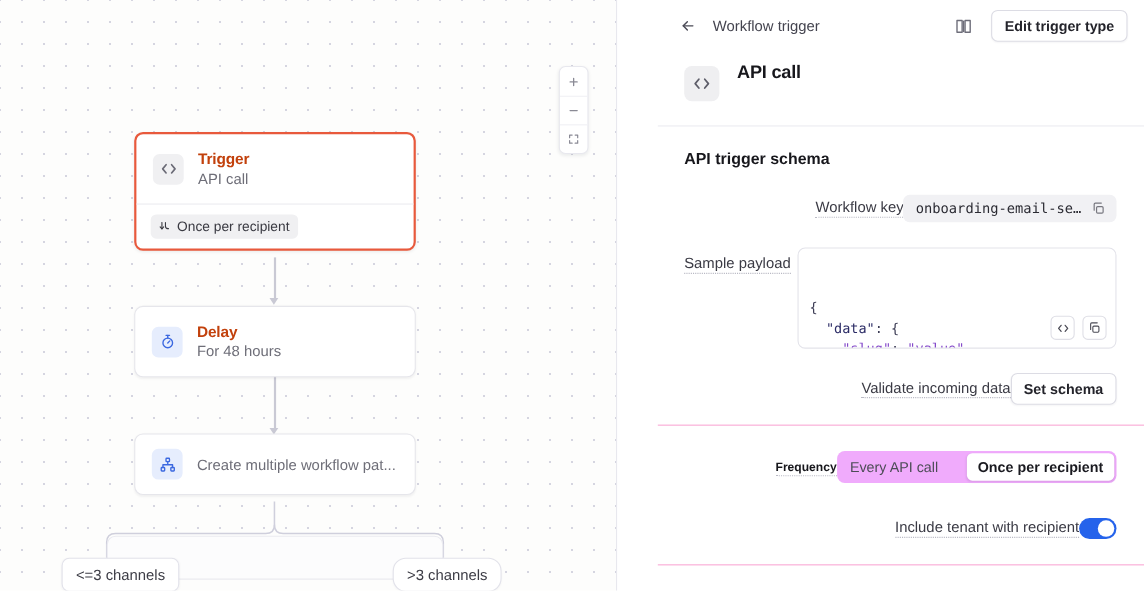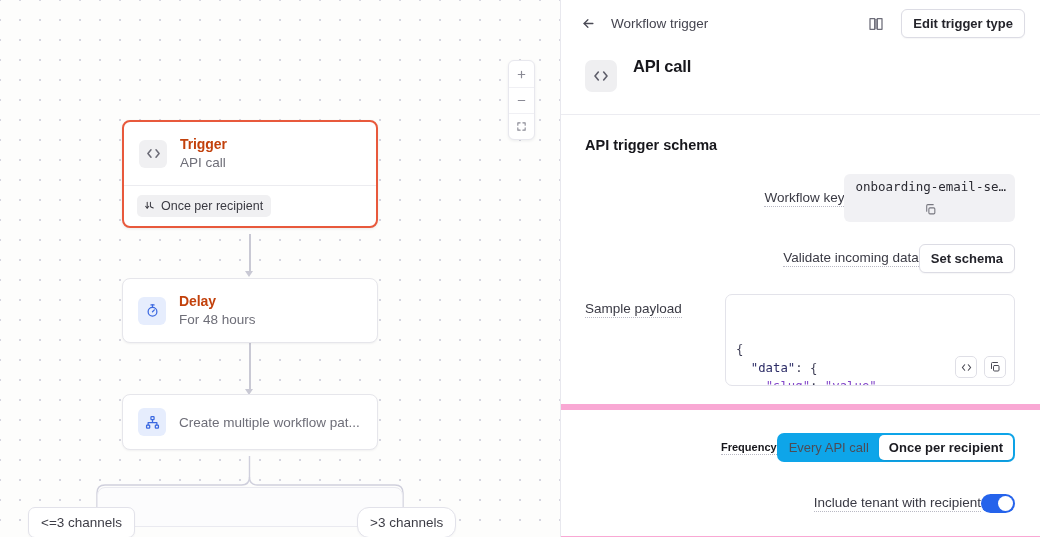--- a/index.html
+++ b/index.html
@@ -112,20 +112,21 @@
   }
   .zoom-btn + .zoom-btn { border-top: 1px solid #f0f0f4; }
 
   
   .panel {
     width: 480px; height: 537px;
     background: #ffffff;
     border-left: 1px solid #e8e8ee;
     display: flex; flex-direction: column;
     position: relative;
+    padding-left: 37px;
   }
   .panel-topbar {
     height: 47px; flex: 0 0 47px;
     display: flex; align-items: center;
     padding: 0 15px 0 16px;
     gap: 12px;
   }
   .back-btn {
     width: 22px; height: 22px; display: flex; align-items: center; justify-content: center;
     color: #4a4a55; cursor: pointer;
@@ -153,37 +154,36 @@
   }
   .hero-icon {
     width: 32px; height: 32px; border-radius: 7px;
     background: #efeff1; color: #5e5e6a;
     display: flex; align-items: center; justify-content: center;
     flex: 0 0 32px; margin-top: 3px;
   }
   .hero-title { font-size: 16.5px; font-weight: 700; color: #17171c; letter-spacing: -.2px; }
   .hero-sub { font-size: 13.5px; color: #6b6b77; margin-top: 4px; }
 
-  .section { padding: 22px 25px 18px 24px; border-bottom: 6px solid #f9a8d4; }
+  .section { padding: 22px 25px 18px 24px; border-bottom: 1px solid #f9a8d4; }
   .section-title { font-size: 14.5px; font-weight: 700; color: #17171c; margin-bottom: 21px; }
 
   .row { display: flex; align-items: center; min-height: 30px; margin-bottom: 21px; }
   .row:last-child { margin-bottom: 0; }
   .row-label {
     font-size: 13.5px; color: #3a3a44; flex: 1;
     align-self: flex-start; padding-top: 5px;
   }
   .dotted { border-bottom: 1px dotted #b9b9c4; display: inline-block; padding-bottom: 1px; }
 
   .key-pill {
     display: flex; align-items: center; gap: 9px;
     background: #f1f1f4; border-radius: 6px;
     padding: 5px 9px 5px 11px;
     max-width: 202px;
-    flex-direction: column;
   }
   .key-pill-text {
     font-family: "DejaVu Sans Mono", monospace;
     font-size: 12.5px; color: #2b2b33;
     white-space: nowrap; overflow: hidden; text-overflow: ellipsis;
   }
   .copy-ic { color: #77777f; display: flex; cursor: pointer; flex: 0 0 14px; }
 
   .code-box {
     position: relative;
@@ -208,21 +208,21 @@
   }
   .code-btn {
     width: 22px; height: 22px;
     border: 1px solid #dfdfe6; border-radius: 5px;
     background: #fff; color: #4b4b55;
     display: flex; align-items: center; justify-content: center;
     cursor: pointer;
   }
 
   .segmented {
-    display: flex; background: #0ea5e9; border-radius: 7px; padding: 2px;
+    display: flex; background: #f0abfc; border-radius: 7px; padding: 2px; gap: 16px;
   }
   .seg {
     font-size: 13px; padding: 5px 10px; border-radius: 5px;
     color: #4c4c56; cursor: pointer; white-space: nowrap;
   }
   .seg.active {
     background: #ffffff; color: #1a1a20; font-weight: 700;
     box-shadow: 0 1px 2px rgba(16,24,40,.10);
   }
 
@@ -311,21 +311,21 @@
             <rect x="16.5" y="16" width="5" height="5" rx="1"></rect>
             <path d="M12 7.5 L12 12 M5 16 L5 12 L19 12 L19 16"></path>
           </svg>
         </div>
         <div class="node-text">
           <div class="node-sub">Create multiple workflow pat...</div>
         </div>
       </div>
     </div>
 
-    <div class="branch-label" style="left:28px; top:507px;">&lt;=3 channels</div>
+    <div class="branch-label" style="left:56px; top:507px;">&lt;=3 channels</div>
     <div class="branch-label" style="left:357px; top:507px;border-radius:12px;">&gt;3 channels</div>
 
     <div class="zoom-ctl">
       <div class="zoom-btn">
         <svg width="11" height="11" viewBox="0 0 24 24" fill="none" stroke="currentColor" stroke-width="2.6" stroke-linecap="round">
             <path d="M12 5v14M5 12h14"></path>
           </svg>
       </div>
       <div class="zoom-btn">
         <svg width="11" height="11" viewBox="0 0 24 24" fill="none" stroke="currentColor" stroke-width="2.6" stroke-linecap="round">
@@ -381,27 +381,20 @@
         </div>
         <div class="key-pill">
           <span class="key-pill-text">onboarding-email-se…</span>
           <span class="copy-ic">
             <svg width="13" height="13" viewBox="0 0 24 24" fill="none" stroke="currentColor" stroke-width="2" stroke-linecap="round" stroke-linejoin="round">
               <rect x="9" y="9" width="11" height="11" rx="2"></rect>
                 <path d="M5 15V5a2 2 0 0 1 2-2h10"></path>
             </svg>
           </span>
         </div>
-      </div>
-
-      <div class="row row-inline">
-        <div class="row-label">
-          <span class="dotted">Validate incoming data</span>
-        </div>
-        <button class="btn-outline">Set schema</button>
       </div>
 
       <div class="row">
         <div class="row-label" style="padding-top:7px;">
           <span class="dotted">Sample payload</span>
         </div>
         <div class="code-box">
           <div id="code-lines"><div><span class="tok-punc">{</span></div><div><span class="tok-punc">  </span><span class="tok-key">"data"</span><span class="tok-punc">: {</span></div><div><span class="tok-punc">    </span><span class="tok-str">"slug"</span><span class="tok-punc">: </span><span class="tok-str">"value"</span></div></div>
           <div class="code-actions">
             <div class="code-btn">
@@ -412,20 +405,27 @@
             </div>
             <div class="code-btn">
               <svg width="12" height="12" viewBox="0 0 24 24" fill="none" stroke="currentColor" stroke-width="2" stroke-linecap="round" stroke-linejoin="round">
                 <rect x="9" y="9" width="11" height="11" rx="2"></rect>
                   <path d="M5 15V5a2 2 0 0 1 2-2h10"></path>
               </svg>
             </div>
           </div>
         </div>
       </div>
+
+      <div class="row row-inline">
+        <div class="row-label">
+          <span class="dotted">Validate incoming data</span>
+        </div>
+        <button class="btn-outline">Set schema</button>
+      </div>
     </div>
 
     <div class="section">
       <div class="row row-inline" style="margin-bottom:26px;">
         <div class="row-label">
           <span class="dotted" style="font-weight:700; color:#17171c; font-size:11px;">Frequency</span>
         </div>
         <div class="segmented">
           <div class="seg">Every API call</div>
           <div class="seg active">Once per recipient</div>

